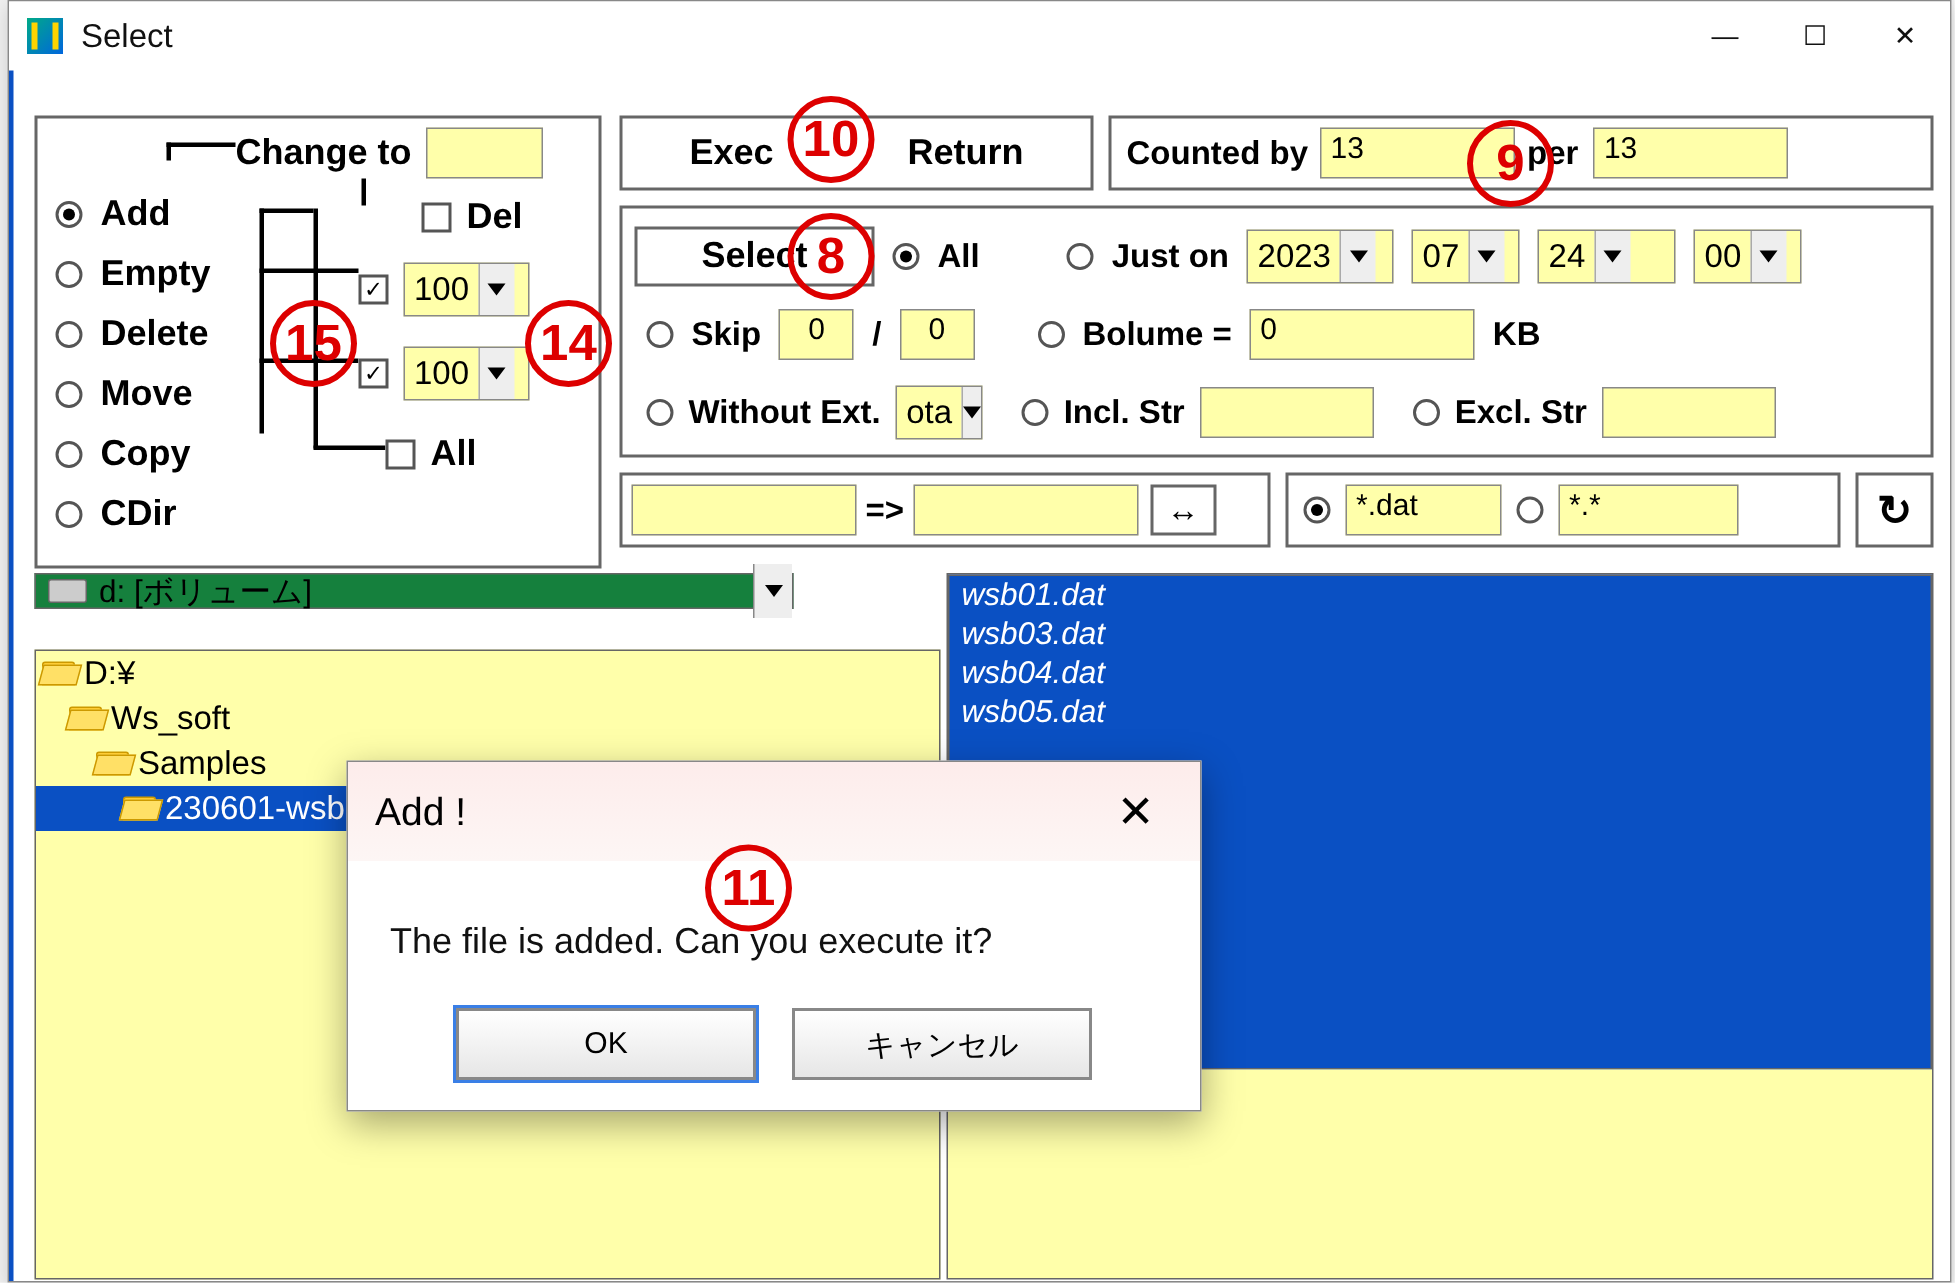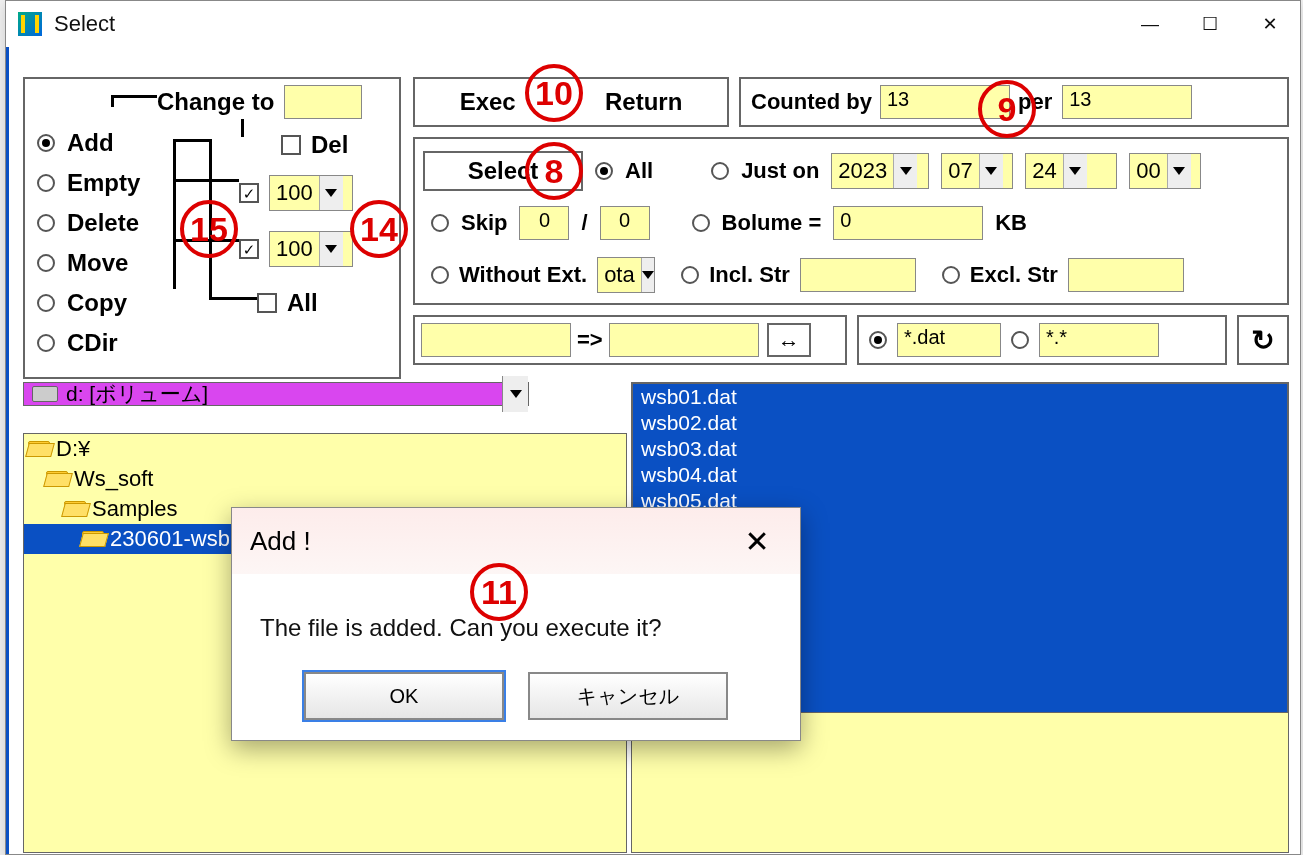--- a/index.html
+++ b/index.html
@@ -85,21 +85,21 @@
   }
   .combo .arrow::after{
     content:''; border-left:6px solid transparent; border-right:6px solid transparent;
     border-top:8px solid #000;
   }
   .btn {
     border:2px solid #666; background:#fff; padding:4px 14px;
     font-weight:bold; font-size:24px;
   }
   .drive-combo {
-    background:#d946ef; border:1px solid #666; height:24px;
+    background:#15803d; border:1px solid #666; height:24px;
     display:flex; align-items:center;
   }
   .tree {
     background:#ffffaa; border:1px solid #666;
     font-size:22px;
   }
   .tree-row { display:flex; align-items:center; height:30px; padding-left:4px; }
   .tree-row.sel { background:#0a50c3; color:#fff; }
   .folder-icon{
     width:22px; height:16px; background:#fc3; border:1px solid #c90;
@@ -107,20 +107,21 @@
     position:relative;
   }
   .folder-icon.open::before{
     content:''; position:absolute; left:-2px; bottom:-1px;
     width:24px; height:12px; background:#ffe066;
     border:1px solid #c90; transform:skewX(-15deg);
   }
   .filelist {
     background:#0a50c3; color:#fff; font-size:21px;
     border:1px solid #666;
+    font-style:italic;
   }
   .filelist-item { padding:0 8px; height:26px; display:flex; align-items:center; }
   .filelist-bottom { background:#ffffaa; }
 
   .dialog {
     position:absolute;
     background:#fff; border:1px solid #888;
     box-shadow:0 8px 24px rgba(0,0,0,0.35);
   }
   .dialog .dlg-title {
@@ -357,23 +358,20 @@
           <span>230601-wsb</span>
         </div>
     </div>
 
     <div style="position:absolute; left:622px; top:335px; width:658px; height:471px; border:1px solid #666; display:flex; flex-direction:column;">
       <div class="filelist" style="flex:0 0 330px;">
         <div class="filelist-item">
             <span>wsb01.dat</span>
           </div>
         <div class="filelist-item">
-            <span>wsb02.dat</span>
-          </div>
-        <div class="filelist-item">
             <span>wsb03.dat</span>
           </div>
         <div class="filelist-item">
             <span>wsb04.dat</span>
           </div>
         <div class="filelist-item">
             <span>wsb05.dat</span>
           </div>
       </div>
       <div class="filelist-bottom" style="flex:1;"></div>

